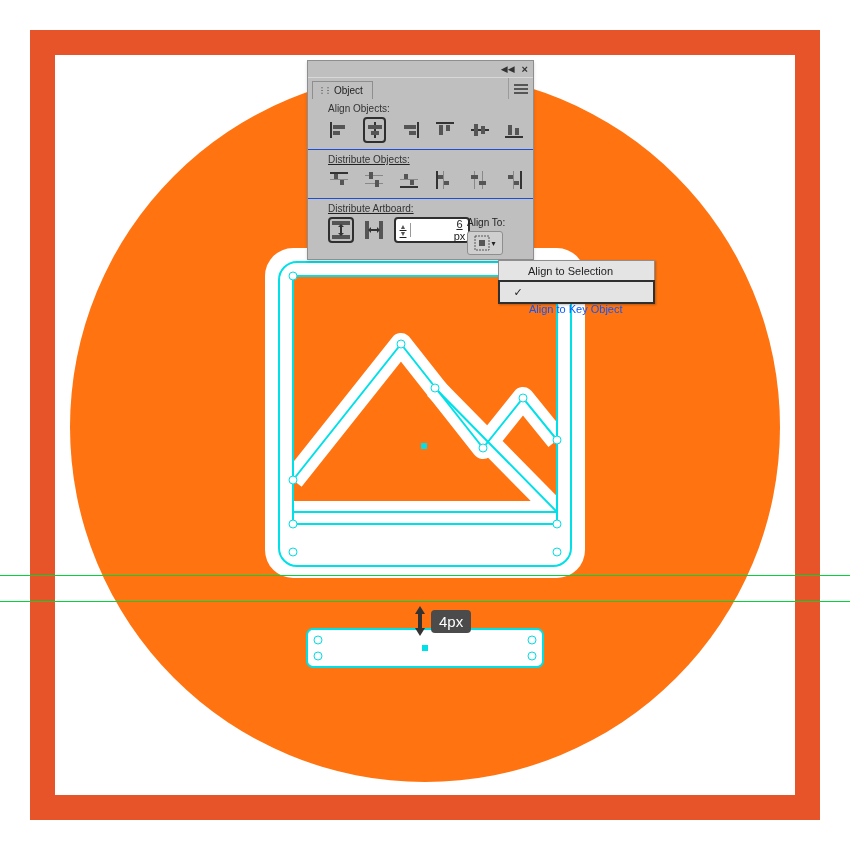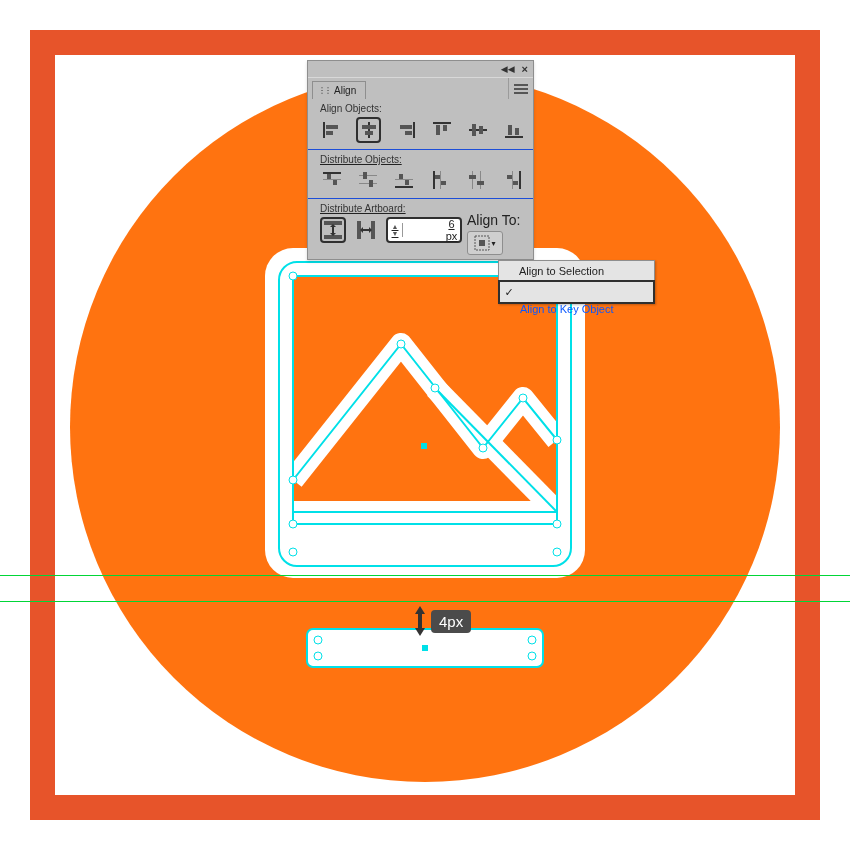--- a/index.html
+++ b/index.html
@@ -19,37 +19,37 @@
   
   .panel{position:absolute;left:307px;top:60px;width:225px;background:#bfbfbf;border:1px solid #8e8e8e;box-shadow:0 2px 3px rgba(0,0,0,.15);}
   .panel .titlebar{display:flex;align-items:center;justify-content:flex-end;gap:7px;height:14px;padding:1px 5px;font-size:9px;color:#333;}
   .panel .tabs{display:flex;align-items:stretch;border-top:1px solid #d8d8d8;}
   .panel .tab{background:#d6d6d6;border:1px solid #9b9b9b;border-bottom:none;padding:3px 9px 3px 5px;margin-left:4px;margin-top:3px;display:flex;align-items:center;gap:4px;font-size:10px;}
   .panel .tab.active{background:#bfbfbf;border-color:#8e8e8e;}
   .panel .tabs .spacer{flex:1;}
   .panel .flymenu{width:24px;display:flex;align-items:center;justify-content:center;border-left:1px solid #9b9b9b;}
   .panel .flymenu .bars{width:14px;height:10px;display:flex;flex-direction:column;justify-content:space-between;}
   .panel .flymenu .bars span{height:2px;background:#555;}
-  .panel .section{padding:4px 8px 6px 12px;}
+  .panel .section{padding:4px 8px 6px 20px;}
   .panel .section + .section{border-top:1px solid #1d4ed8;text-decoration:underline;}
   .panel .sect-label{font-size:10px;color:#333;margin-bottom:3px;}
   .panel .row{display:flex;align-items:center;gap:13px;}
   .panel .ic{width:22px;height:22px;display:flex;align-items:center;justify-content:center;border:1px solid transparent;border-radius:3px;}
   .panel .ic.selected{border:2px solid #2f2f2f;border-radius:4px;}
   .panel .ic svg{display:block;}
   .panel .spacingrow{display:flex;align-items:center;gap:8px;}
   .panel .numfield{display:flex;align-items:center;border:2px solid #2f2f2f;border-radius:4px;background:#fff;height:22px;width:72px;gap:40px;}
   .panel .numfield .stepper{width:14px;display:flex;flex-direction:column;font-size:7px;line-height:7px;text-align:center;color:#555;border-right:1px solid #999;}
   .panel .numfield .val{flex:1;text-align:center;font-size:11px;}
   .panel .alignto{position:absolute;right:6px;bottom:4px;width:60px;}
-  .panel .alignto .lbl{font-size:14px;margin-bottom:3px;}
+  .panel .alignto .lbl{font-size:10px;margin-bottom:3px;}
   .panel .alignto .drop{width:34px;height:22px;border:1px solid #8e8e8e;border-radius:3px;display:flex;align-items:center;justify-content:center;gap:1px;background:#cfcfcf;}
   
   .ddmenu{position:absolute;left:498px;top:260px;width:155px;background:#e4e4e4;border:1px solid #8e8e8e;box-shadow:1px 1px 2px rgba(0,0,0,.25);}
-  .ddmenu .item{display:flex;align-items:center;height:20px;padding:0 8px 0 3px;gap:5px;font-size:11px;}
+  .ddmenu .item{display:flex;align-items:center;height:20px;padding:0 8px 0 12px;gap:5px;font-size:11px;}
   .ddmenu .item.sel{border:2px solid #2f2f2f;margin:-1px;}
   .ddmenu .item .chk{width:12px;text-align:center;}
   .ddmenu .item.sel span.txt{color:#0a58ff;margin-top:34px;}
   
   .abs{position:absolute;}
 </style>
 </head>
 <body>
 
 <div id="stage">
@@ -124,21 +124,21 @@
   </div>
 
   <div class="panel">
     <div class="titlebar">
       <span style="font-size:9px">◀◀</span>
       <span style="font-size:11px;font-weight:bold">×</span>
     </div>
     <div class="tabs">
       <div class="tab active">
         <span style="font-size:8px;letter-spacing:-2px">⋮⋮</span>
-        <span>Align</span>
+        <span>Object</span>
       </div>
       <div class="spacer"></div>
       <div class="flymenu">
         <div class="bars">
             <span></span>
             <span></span>
             <span></span>
           </div>
       </div>
     </div>

